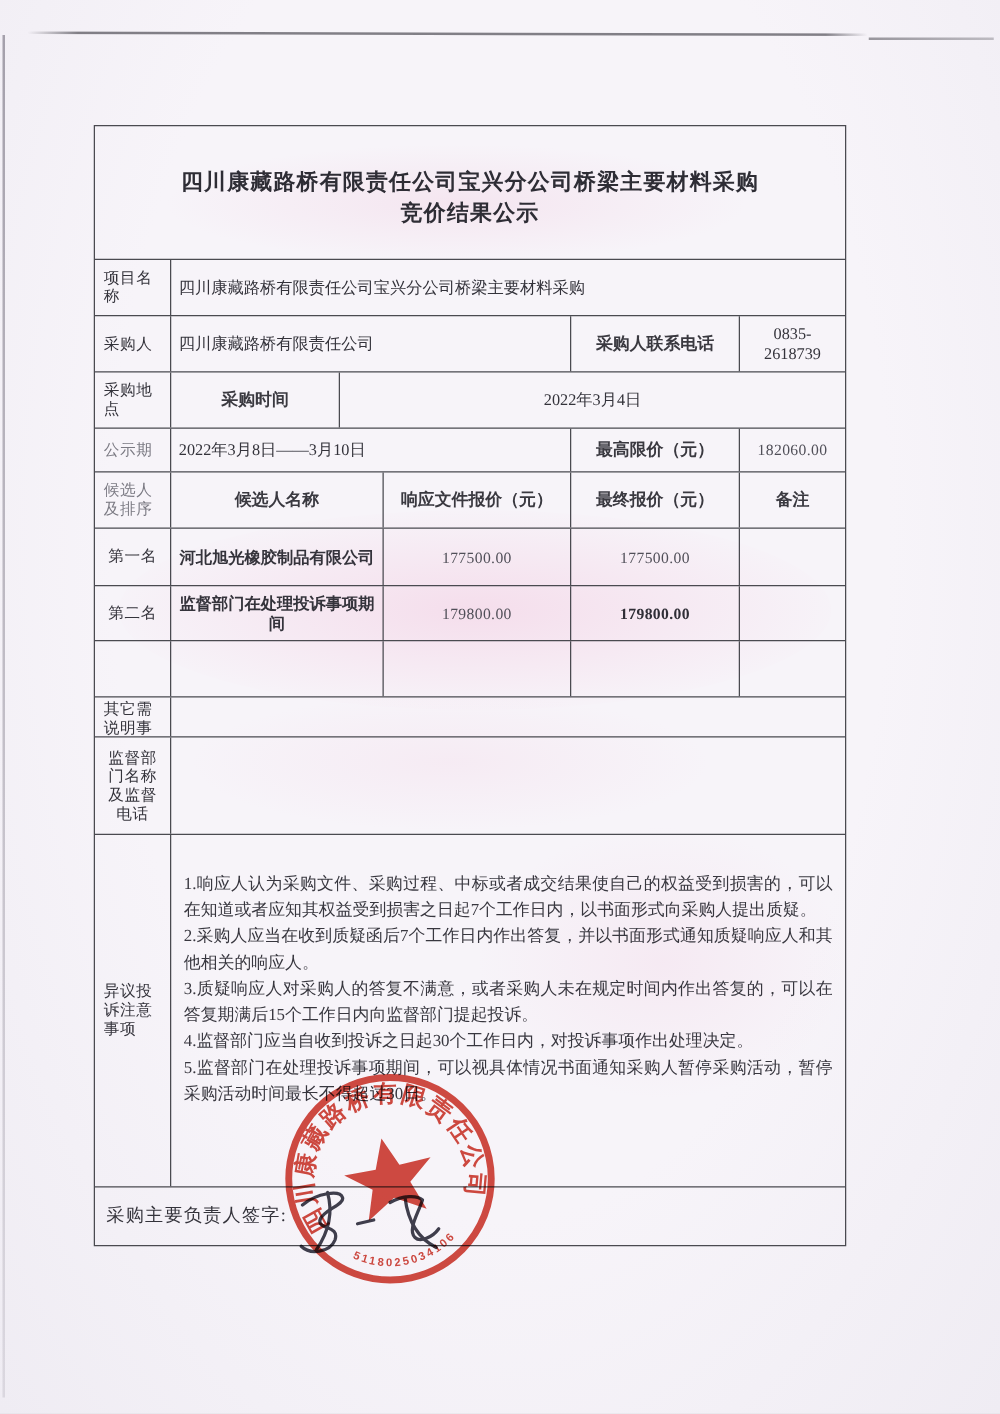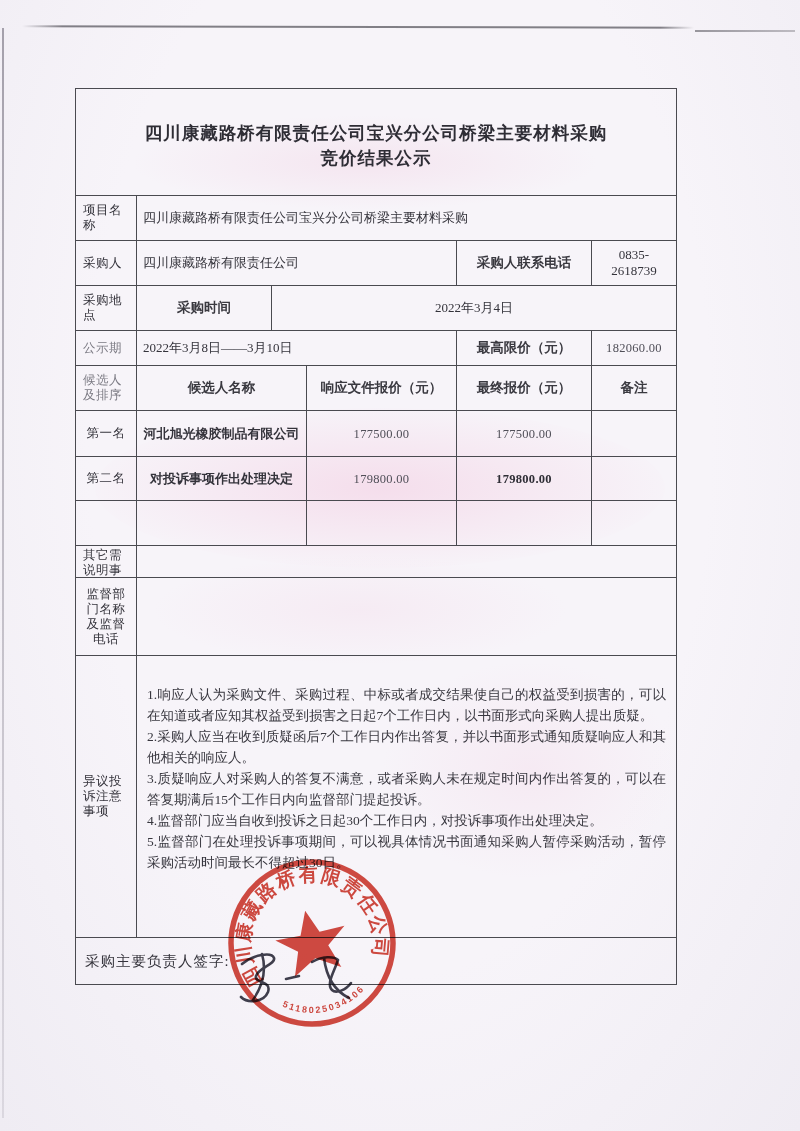--- a/index.html
+++ b/index.html
@@ -29,21 +29,21 @@
         background:radial-gradient(ellipse, rgba(236,178,207,.22), rgba(236,178,207,0) 70%); }
   .b2 { left:95px;  top:408px; width:570px; height:160px;
         background:radial-gradient(ellipse, rgba(240,170,205,.30), rgba(240,170,205,0) 75%); }
   .b3 { left:380px; top:660px; width:300px; height:220px;
         background:radial-gradient(ellipse, rgba(238,180,210,.16), rgba(238,180,210,0) 70%); }
   .b4 { left:150px; top:555px; width:420px; height:110px;
         background:radial-gradient(ellipse, rgba(238,180,210,.14), rgba(238,180,210,0) 70%); }
 
   
   .doc-table {
-    position:absolute; left:75px; top:88px; width:602px;
+    position:absolute; left:75px; top:100px; width:602px;
     border:1.6px solid #4a4a50;
     display:flex; flex-direction:column;justify-content:flex-end;
   }
   .row { display:flex; border-bottom:1.6px solid #4a4a50; }
   .row:last-child { border-bottom:none; }
   .cell {
     display:flex; align-items:center;
     border-right:1.6px solid #4a4a50;
     padding:2px 6px; font-size:13px; line-height:16px; overflow:hidden;
   }
@@ -144,21 +144,21 @@
     <div class="row r6">
       <div class="cell lbl ctr">第一名</div>
       <div class="cell w-c1 ctr bold">河北旭光橡胶制品有限公司</div>
       <div class="cell w-c2 ctr num">177500.00</div>
       <div class="cell w-c3 ctr num">177500.00</div>
       <div class="cell lastc"></div>
     </div>
 
     <div class="row r7">
       <div class="cell lbl ctr">第二名</div>
-      <div class="cell w-c1 ctr bold">对投诉事项作出处理决定</div>
+      <div class="cell w-c1 ctr bold">监督部门在处理投诉事项期间</div>
       <div class="cell w-c2 ctr num">179800.00</div>
       <div class="cell w-c3 ctr num bold" style="color:#2f2e36;">179800.00</div>
       <div class="cell lastc"></div>
     </div>
 
     <div class="row r8">
       <div class="cell lbl"></div>
       <div class="cell w-c1"></div>
       <div class="cell w-c2"></div>
       <div class="cell w-c3"></div>

